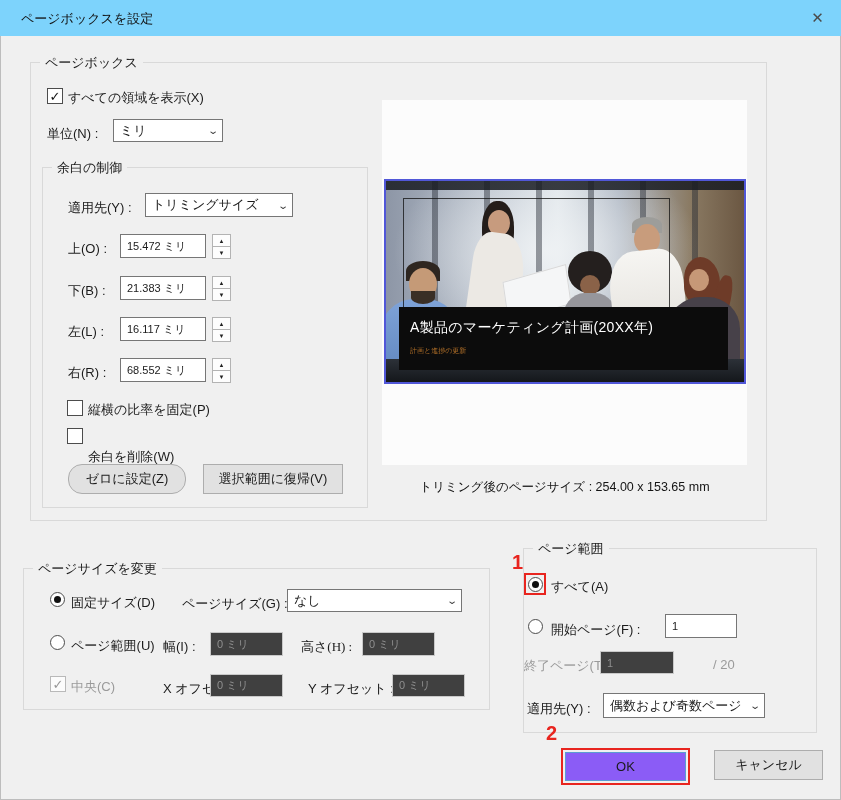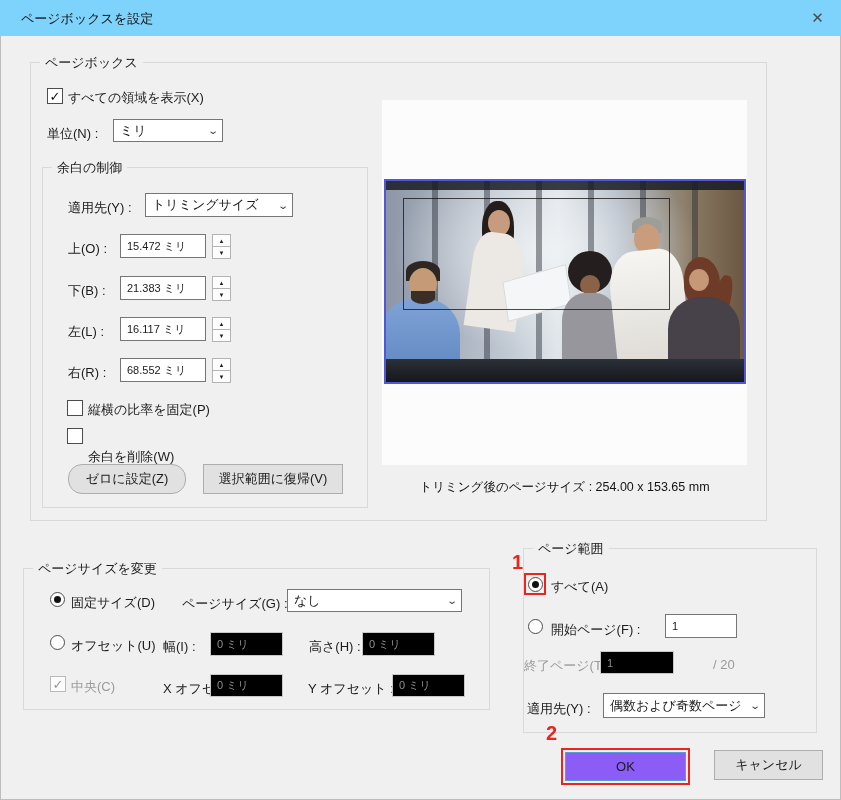--- a/index.html
+++ b/index.html
@@ -9,21 +9,21 @@
   .titlebar{position:absolute;left:0;top:0;width:841px;height:36px;background:#7dd3fc;}
   .title{position:absolute;left:21px;top:10px;font-size:13px;color:#111;}
   .closebtn{position:absolute;right:1px;top:1px;width:45px;height:34px;display:flex;
     align-items:center;justify-content:center;font-size:15px;color:#4a4a4a;cursor:default;}
   .grp{position:absolute;border:1px solid #d9d9d9;box-sizing:border-box;}
   .grplbl{position:absolute;top:-9px;left:9px;background:#f0f0f0;padding:0 5px;font-size:13px;white-space:nowrap;}
   .lbl{position:absolute;font-size:13px;white-space:nowrap;}
   .dis-txt{color:#9a9a9a;}
   .field{position:absolute;background:#fff;border:1px solid #767676;font-size:11px;
     display:flex;align-items:center;padding:0 6px;box-sizing:border-box;white-space:nowrap;}
-  .field.dis{border-color:#c9c9c9;color:#8f8f8f;background:#000000;}
+  .field.dis{border-color:#c9c9c9;color:#8f8f8f;background:#404040;}
   .dd{position:absolute;background:#fff;border:1px solid #767676;font-size:13px;
     display:flex;align-items:center;justify-content:space-between;padding:0 5px 0 6px;
     box-sizing:border-box;white-space:nowrap;}
   .chev{color:#3f3f3f;font-size:10px;transform:scaleX(1.4);}
   .cb{position:absolute;width:14px;height:14px;background:#fff;border:1px solid #4c4c4c;
     box-sizing:content-box;display:flex;align-items:center;justify-content:center;
     font-size:13px;line-height:1;color:#111;}
   .cb.dis{border-color:#b9b9b9;color:#979797;background:#fcfcfc;}
   .radio{position:absolute;width:13px;height:13px;border:1px solid #4c4c4c;border-radius:50%;background:#fff;}
   .radio.sel::after{content:"";position:absolute;left:3px;top:3px;width:7px;height:7px;border-radius:50%;background:#111;}
@@ -146,41 +146,45 @@
 
       <div class="sh" style="left:298px;top:76px;width:36px;height:48px;background:#6e3b28;border-radius:45% 55% 40% 40%;"></div>
       <div class="sh" style="left:328px;top:94px;width:16px;height:54px;background:#6e3b28;border-radius:40%;transform:rotate(12deg);"></div>
       <div class="sh" style="left:303px;top:88px;width:20px;height:22px;background:#c69877;border-radius:50%;"></div>
       <div class="sh" style="left:282px;top:116px;width:72px;height:70px;background:#474149;border-radius:45% 45% 0 0;"></div>
 
       <div class="sh" style="left:0;top:178px;width:358px;height:23px;background:linear-gradient(#2c3138,#14171b);"></div>
 
       <div class="croprect"></div>
 
+      <div class="banner">
+        <div class="bt">A製品のマーケティング計画(20XX年)</div>
+        <div class="bs">計画と進捗の更新</div>
+      </div>
     </div>
   </div>
   <div class="caption">トリミング後のページサイズ : 254.00 x 153.65 mm</div>
 
   <div class="grp" style="left:23px;top:568px;width:467px;height:142px;">
     <div class="grplbl">ページサイズを変更</div>
   </div>
 
   <div class="radio sel" style="left:50px;top:592px;"></div>
   <div class="lbl" style="left:71px;top:594px;">固定サイズ(D)</div>
   <div class="lbl" style="left:182px;top:595px;">ページサイズ(G) :</div>
   <div class="dd" style="left:287px;top:589px;width:175px;height:23px;">
     <span>なし</span>
     <span class="chev">⌄</span>
   </div>
 
   <div class="radio" style="left:50px;top:635px;"></div>
-  <div class="lbl" style="left:71px;top:637px;">オフセット(U)</div>
+  <div class="lbl" style="left:71px;top:637px;">ページ範囲(U)</div>
   <div class="lbl" style="left:163px;top:638px;">幅(I) :</div>
   <div class="field dis" style="left:210px;top:632px;width:73px;height:24px;">0 ミリ</div>
-  <div class="lbl" style="left:309px;top:638px;">高さ(H) :</div>
+  <div class="lbl" style="left:301px;top:638px;font-family:Liberation Serif, serif;">高さ(H) :</div>
   <div class="field dis" style="left:362px;top:632px;width:73px;height:24px;">0 ミリ</div>
 
   <div class="cb dis" style="left:50px;top:676px;">
     <span>✓</span>
   </div>
   <div class="lbl dis-txt" style="left:71px;top:678px;">中央(C)</div>
   <div class="lbl" style="left:163px;top:680px;">X オフセット :</div>
   <div class="field dis" style="left:210px;top:674px;width:73px;height:23px;">0 ミリ</div>
   <div class="lbl" style="left:308px;top:680px;">Y オフセット :</div>
   <div class="field dis" style="left:392px;top:674px;width:73px;height:23px;">0 ミリ</div>

